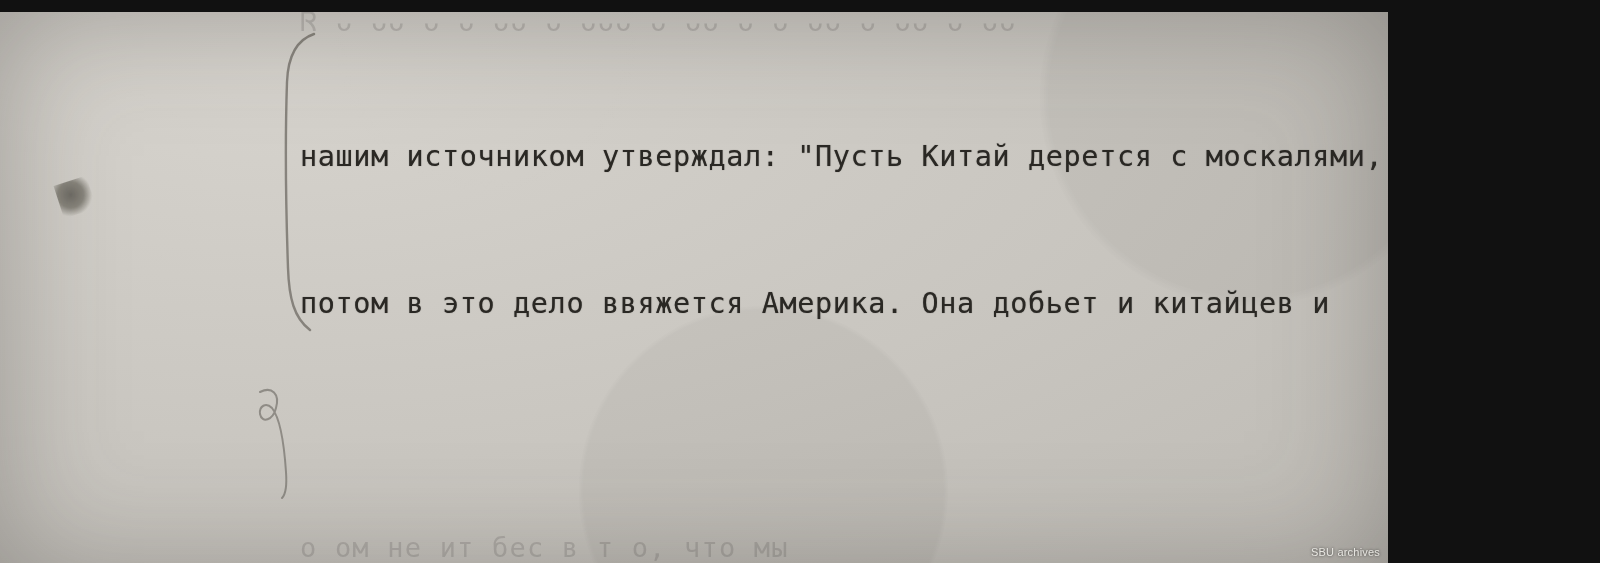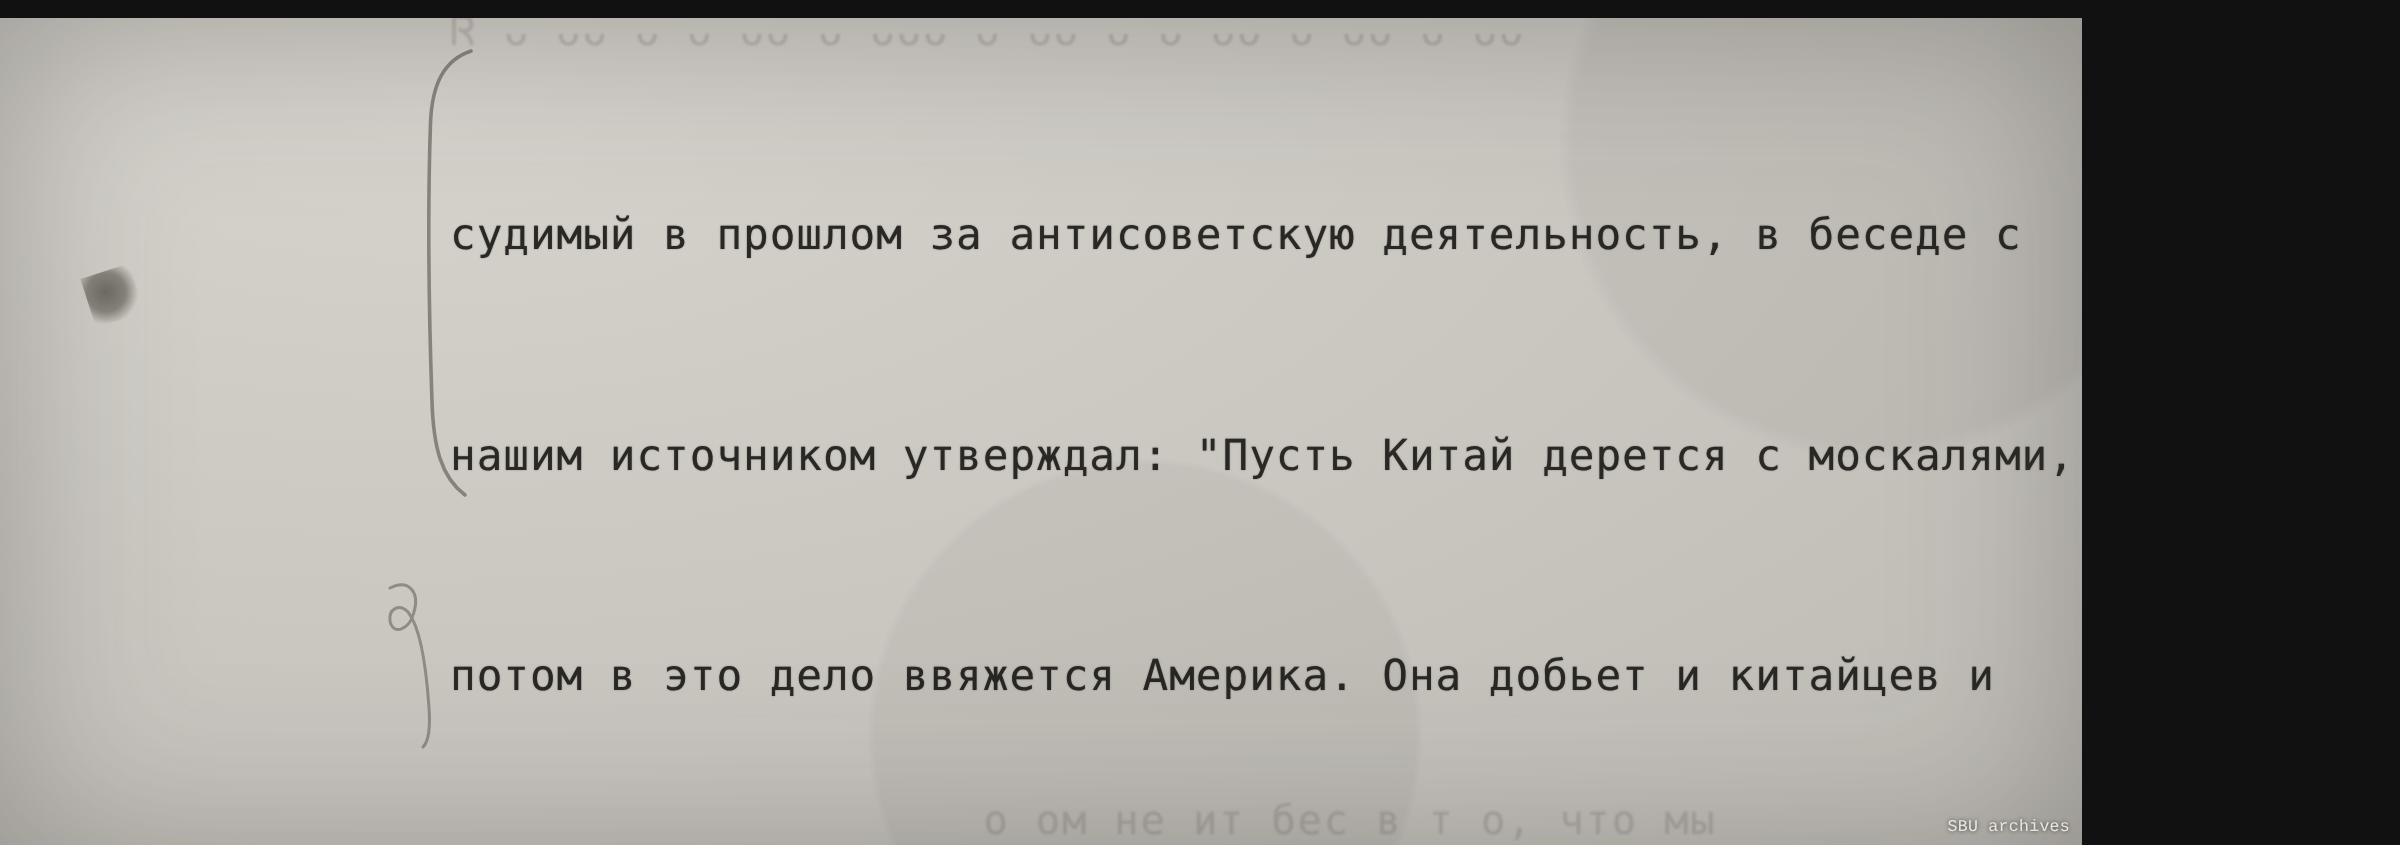--- a/index.html
+++ b/index.html
@@ -44,21 +44,21 @@
     width: 1200px;
     color: rgba(60,58,54,.18);
     font-size: 27px;
     letter-spacing: 1.2px;
     white-space: nowrap;
     overflow: hidden;
     filter: blur(0.7px);
     user-select: none;
   }
   .ghost-top { top: -6px; }
-  .ghost-bottom { top: 520px; text-align: center; }
+  .ghost-bottom { top: 520px; }
 
   .body-text {
     position: absolute;
     left: 300px;
     top: 22px;
     width: 1290px;
     color: #2a2824;
     font-size: 28.5px;
     line-height: 49px;
     letter-spacing: 0.6px;
@@ -99,21 +99,21 @@
     height: 34px;
     background: radial-gradient(ellipse at 40% 40%, #5d5a53 0%, #7b786f 45%, rgba(160,157,150,0) 75%);
     transform: rotate(-18deg);
     filter: blur(0.5px);
     opacity: .85;
   }
   .credit {
     position: absolute;
     right: 8px;
     bottom: 17px;
-    font-family: Liberation Mono, monospace;
+    font-family: Liberation Sans, sans-serif;
     font-size: 11px;
     color: #efeee9;
     text-shadow: 0 0 3px rgba(0,0,0,.75);
     letter-spacing: .2px;
     opacity: .9;
   }
 </style>
 </head>
 <body>
 
@@ -126,21 +126,20 @@
   <svg class="bracket" viewBox="0 0 60 310" xmlns="http://www.w3.org/2000/svg">
     <path d="M42 4 C 24 10, 16 26, 15 52 C 13 110, 14 180, 16 238 C 17 268, 22 288, 38 300" fill="none" stroke="#6d6a63" stroke-width="2.4" stroke-linecap="round" opacity="0.75"></path>
   </svg>
 
   <svg class="pencil-mark" viewBox="0 0 70 120" xmlns="http://www.w3.org/2000/svg">
     <path d="M20 12 C 32 6, 40 14, 36 28 C 33 40, 22 44, 20 34 C 19 26, 26 22, 32 28 C 40 38, 44 62, 46 92 C 47 106, 46 114, 42 118" fill="none" stroke="#6f6c65" stroke-width="2" stroke-linecap="round" opacity="0.65"></path>
   </svg>
 
   <div class="body-text">
     <p>
-      <span class="line">судимый в прошлом за антисоветскую деятельность, в беседе с</span>
       <span class="line">нашим источником утверждал: "Пусть Китай дерется с москалями,</span>
       <span class="line">потом в это дело ввяжется Америка. Она добьет и китайцев и</span>
       
       
       
       
       
       
     </p>
   </div>

